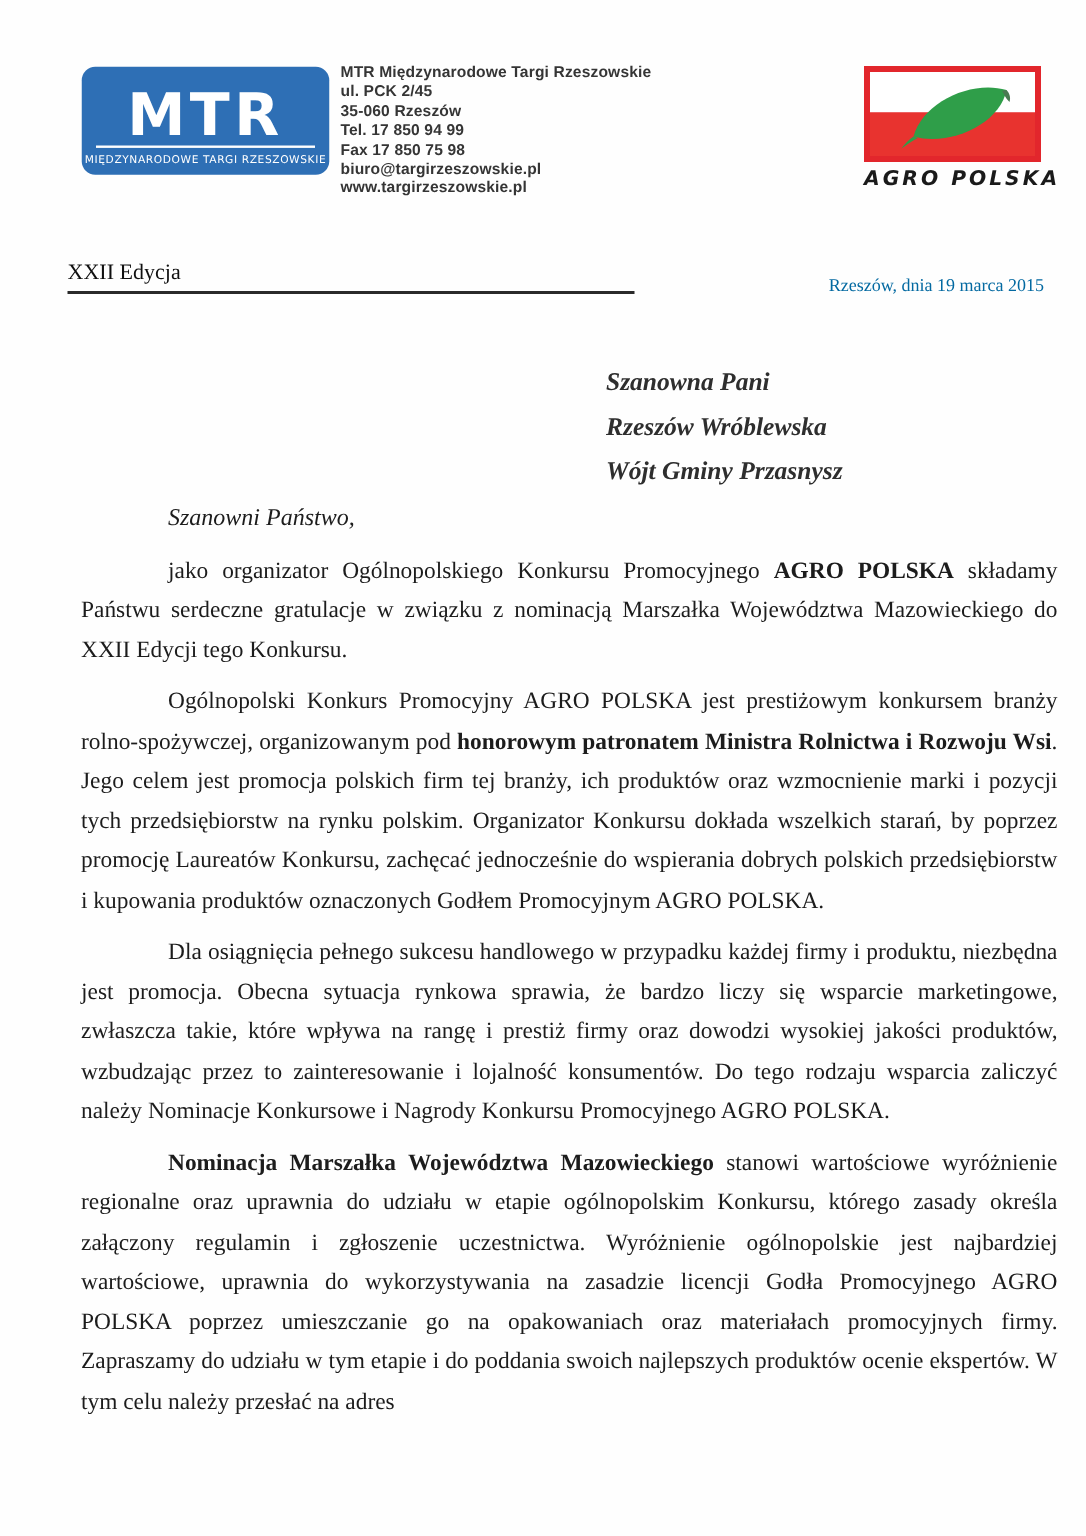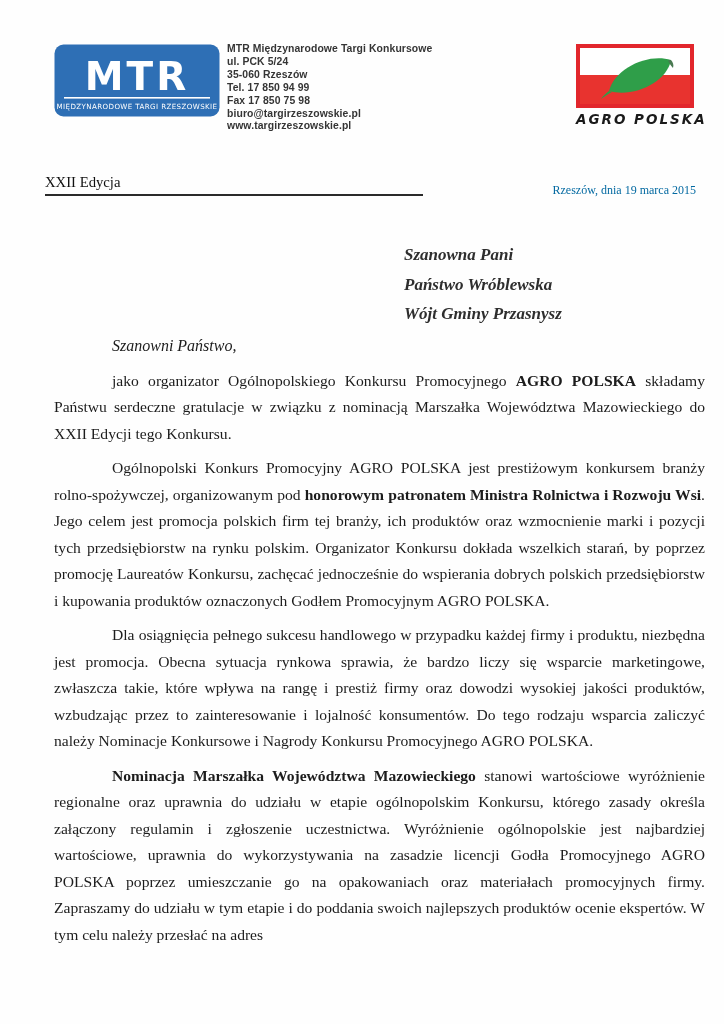--- a/index.html
+++ b/index.html
@@ -121,22 +121,22 @@
 <div class="page">
 
   <svg class="mtr-logo" viewBox="0 0 166 73" xmlns="http://www.w3.org/2000/svg">
     <rect x="0.5" y="0.5" width="165" height="72" rx="9" fill="#2e6fb5"></rect>
     <text x="83" y="46" text-anchor="middle" font-family="DejaVu Sans, sans-serif" font-weight="bold" font-size="39" letter-spacing="3" fill="#ffffff">MTR</text>
     <rect x="10" y="53" width="146" height="1.6" fill="#ffffff"></rect>
     <text x="83" y="64.5" text-anchor="middle" font-family="DejaVu Sans, sans-serif" font-size="7.1" letter-spacing="0.4" fill="#ffffff">MIĘDZYNARODOWE TARGI RZESZOWSKIE</text>
   </svg>
 
   <div class="contact-block">
-      <div class="contact-line">MTR Międzynarodowe Targi Konkursowe</div>
-      <div class="contact-line">ul. PCK 5/24</div>
+      <div class="contact-line">MTR Międzynarodowe Targi Rzeszowskie</div>
+      <div class="contact-line">ul. PCK 2/45</div>
       <div class="contact-line">35-060 Rzeszów</div>
       <div class="contact-line">Tel. 17 850 94 99</div>
       <div class="contact-line">Fax 17 850 75 98</div>
       <div class="contact-line">biuro@targirzeszowskie.pl</div>
       <div class="contact-line">www.targirzeszowskie.pl</div>
     </div>
 
   <div class="agro-logo">
     <svg width="118" height="64" viewBox="0 0 118 64" xmlns="http://www.w3.org/2000/svg">
       <rect x="0" y="0" width="118" height="64" fill="#e2262c"></rect>
@@ -150,21 +150,21 @@
   </div>
 
   <div class="subject-block">
       <div class="subject-line"><span>XXII Edycja</span></div>
     </div>
 
   <div class="dateline">Rzeszów, dnia 19 marca 2015</div>
 
   <div class="addressee-block">
       <div class="addressee-line">Szanowna Pani</div>
-      <div class="addressee-line">Państwo Wróblewska</div>
+      <div class="addressee-line">Rzeszów Wróblewska</div>
       <div class="addressee-line">Wójt Gminy Przasnysz</div>
     </div>
 
   <div class="letter-body">
     <p class="salutation">Szanowni Państwo,</p>
     <div>
         <p class="para"><span>jako organizator Ogólnopolskiego Konkursu Promocyjnego </span><strong>AGRO POLSKA</strong><span> składamy Państwu serdeczne gratulacje w związku z nominacją Marszałka Województwa Mazowieckiego do XXII Edycji tego Konkursu.</span></p>
         <p class="para"><span>Ogólnopolski Konkurs Promocyjny AGRO POLSKA jest prestiżowym konkursem branży rolno-spożywczej, organizowanym pod </span><strong>honorowym patronatem Ministra Rolnictwa i Rozwoju Wsi</strong><span>. Jego celem jest promocja polskich firm tej branży, ich produktów oraz wzmocnienie marki i pozycji tych przedsiębiorstw na rynku polskim. Organizator Konkursu dokłada wszelkich starań, by poprzez promocję Laureatów Konkursu, zachęcać jednocześnie do wspierania dobrych polskich przedsiębiorstw i kupowania produktów oznaczonych Godłem Promocyjnym AGRO POLSKA.</span></p>
         <p class="para"><span>Dla osiągnięcia pełnego sukcesu handlowego w przypadku każdej firmy i produktu, niezbędna jest promocja. Obecna sytuacja rynkowa sprawia, że bardzo liczy się wsparcie marketingowe, zwłaszcza takie, które wpływa na rangę i prestiż firmy oraz dowodzi wysokiej jakości produktów, wzbudzając przez to zainteresowanie i lojalność konsumentów. Do tego rodzaju wsparcia zaliczyć należy Nominacje Konkursowe i Nagrody Konkursu Promocyjnego AGRO POLSKA.</span></p>
         <p class="para"><strong>Nominacja Marszałka Województwa Mazowieckiego</strong><span> stanowi wartościowe wyróżnienie regionalne oraz uprawnia do udziału w etapie ogólnopolskim Konkursu, którego zasady określa załączony regulamin i zgłoszenie uczestnictwa. Wyróżnienie ogólnopolskie jest najbardziej wartościowe, uprawnia do wykorzystywania na zasadzie licencji Godła Promocyjnego AGRO POLSKA poprzez umieszczanie go na opakowaniach oraz materiałach promocyjnych firmy. Zapraszamy do udziału w tym etapie i do poddania swoich najlepszych produktów ocenie ekspertów. W tym celu należy przesłać na adres</span></p>

